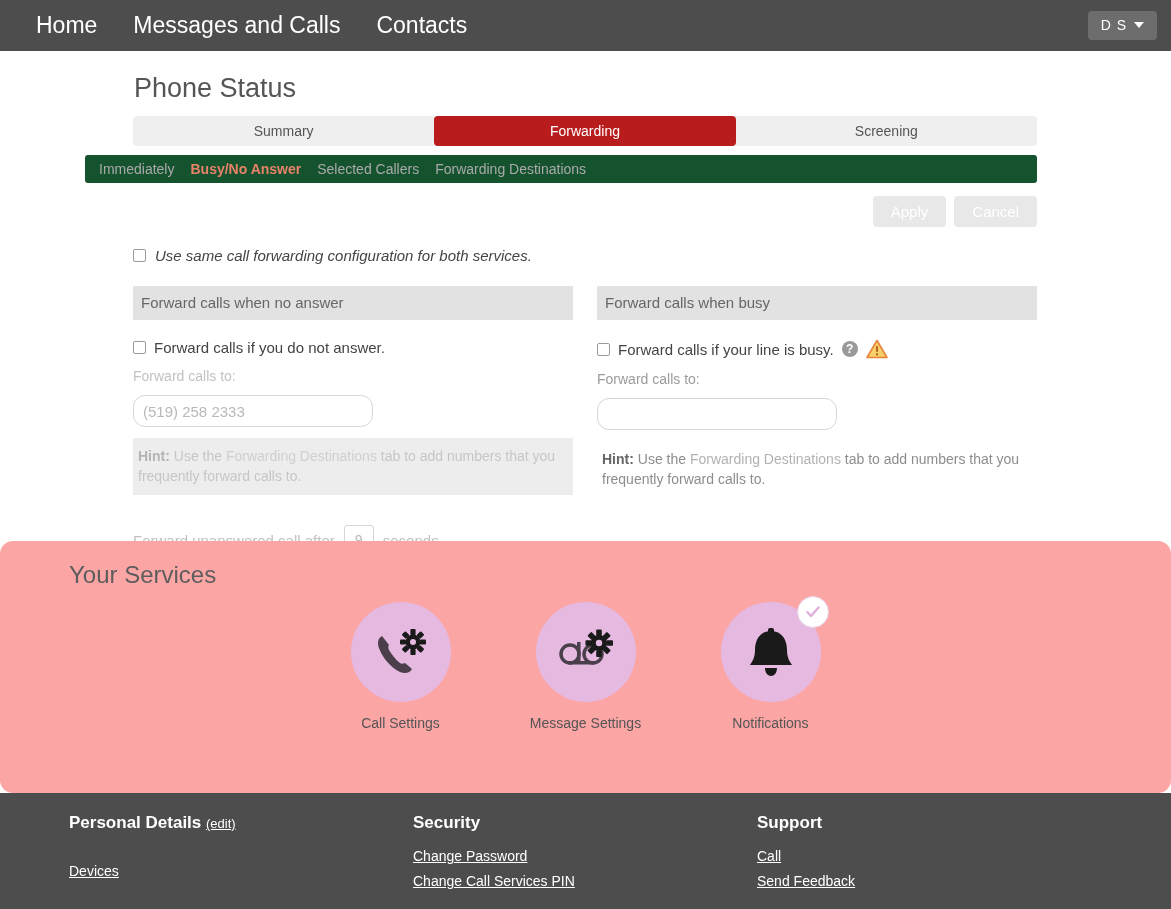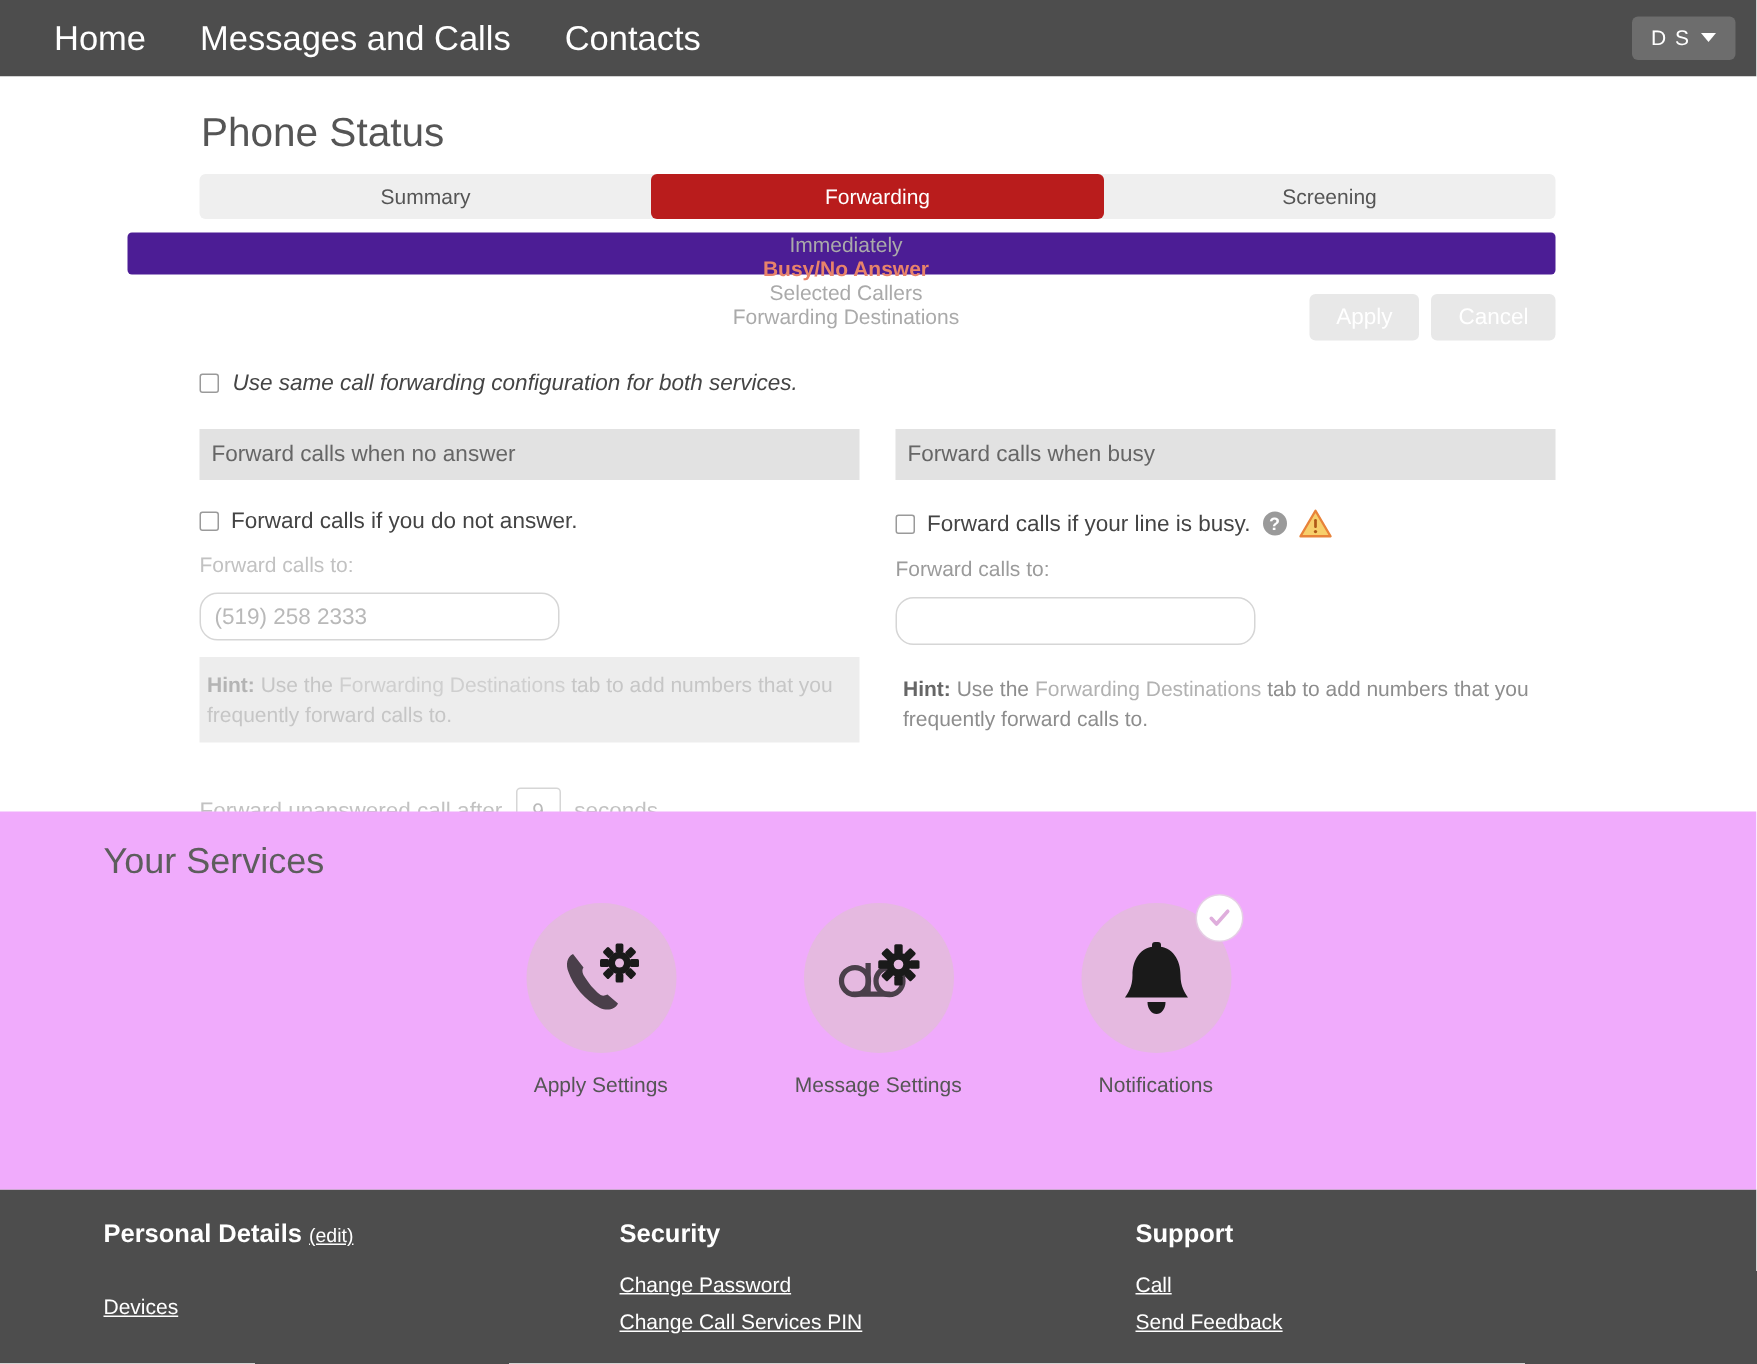--- a/index.html
+++ b/index.html
@@ -91,28 +91,27 @@
     cursor: pointer;
     border-radius: 4px;
   }
   .tab.active {
     background: #b91c1c;
     color: #ffffff;
   }
 
   .subtabs {
     margin: 9px 134px 0 85px;
-    background: #4c1d95;
+    background: #14532d;
     border-radius: 3px;
     height: 28px;
     display: flex;
     align-items: center;
     padding-left: 6px;
     box-sizing: border-box;
-    flex-direction: column;
   }
   .subtab {
     font-size: 14px;
     color: #aaaaaa;
     padding: 0 8px;
     cursor: pointer;
     white-space: nowrap;
   }
   .subtab.current {
     color: #e8836a;
@@ -259,24 +258,25 @@
     border-radius: 3px;
     text-align: center;
     font-size: 14px;
     font-family: "Liberation Sans", sans-serif;
     color: #b9b9b9;
     background: #ffffff;
   }
 
   
   .services {
-    background: #f0abfc;
+    background: #fca5a5;
     height: 252px;
     box-sizing: border-box;
     position: relative;
+    border-radius: 13px;
   }
   .services-title {
     font-size: 24px;
     color: #5d5d5d;
     font-weight: normal;
     margin: 0;
     padding: 20px 0 0 69px;
   }
   .service-row {
     display: flex;
@@ -463,21 +463,21 @@
               <rect x="30" y="15.4" width="6" height="5.2" rx="1"></rect>
               <rect x="50" y="15.4" width="6" height="5.2" rx="1"></rect>
               <rect x="33" y="8" width="5.2" height="6" rx="1" transform="rotate(-45 35.6 11)"></rect>
               <rect x="47.8" y="22" width="5.2" height="6" rx="1" transform="rotate(-45 50.4 25)"></rect>
               <rect x="47.8" y="8" width="5.2" height="6" rx="1" transform="rotate(45 50.4 11)"></rect>
               <rect x="33" y="22" width="5.2" height="6" rx="1" transform="rotate(45 35.6 25)"></rect>
             </g>
           </svg>
         </div>
       </div>
-      <div class="service-label">Apply Settings</div>
+      <div class="service-label">Call Settings</div>
     </div>
 
     <div class="service">
       <div class="circle-wrap">
         <div class="circle">
           <svg width="62" height="56" viewBox="0 0 62 56">
             <circle cx="15" cy="30" r="9" fill="none" stroke="#4a3f4a" stroke-width="3.5"></circle>
             <circle cx="38" cy="30" r="9" fill="none" stroke="#4a3f4a" stroke-width="3.5"></circle>
             <rect x="13.5" y="37" width="25" height="3.5" fill="#4a3f4a"></rect>
             <rect x="22" y="18" width="3.5" height="20" fill="#4a3f4a"></rect>

